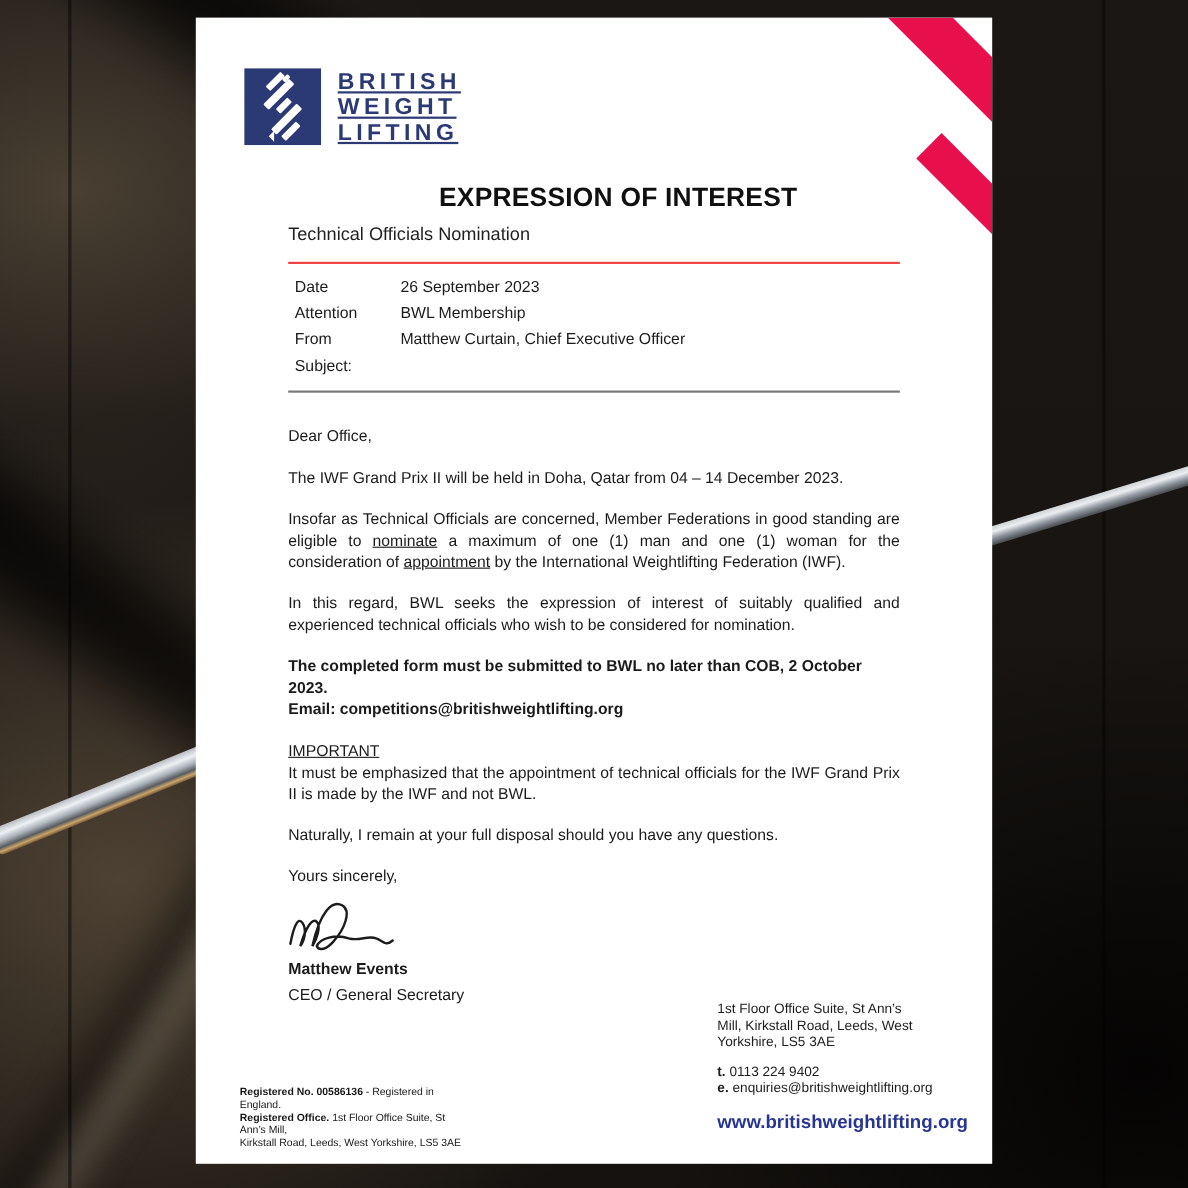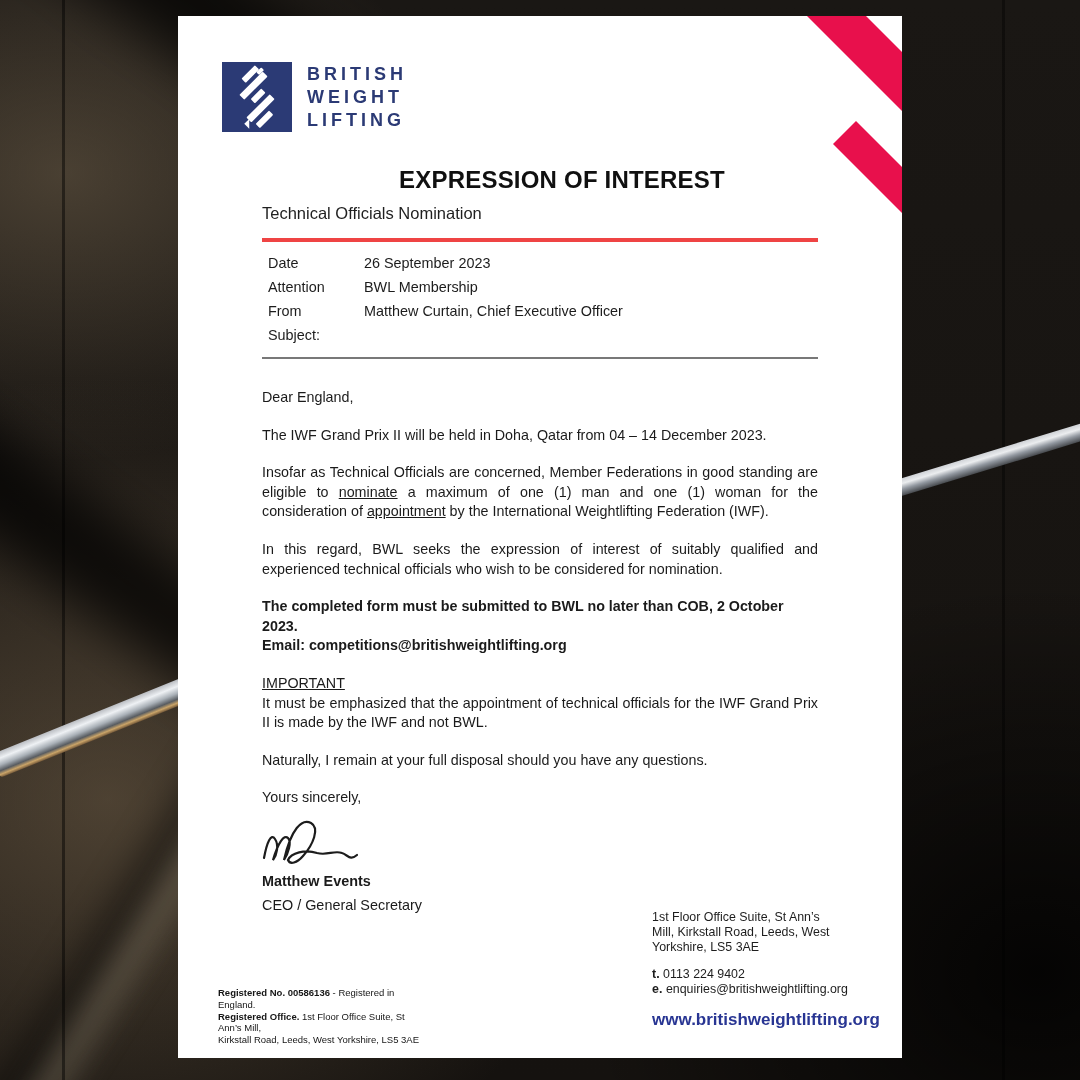--- a/index.html
+++ b/index.html
@@ -38,29 +38,29 @@
 
   
   .page{
     position:absolute;left:178px;top:16px;width:724px;height:1042px;
     background:#ffffff;overflow:hidden;color:#1c1c1c;
   }
   .stripes{position:absolute;top:0;right:0;}
 
   .logo-row{position:absolute;left:44px;top:46px;display:flex;align-items:center;}
   .logo-mark{width:70px;height:70px;display:block;}
-  .logo-text{margin-left:15px;color:#2b3a75;font-weight:bold;font-size:18px;line-height:23px;letter-spacing:4px;}
+  .logo-text{margin-left:15px;color:#2b3a75;font-weight:bold;font-size:21px;line-height:23px;letter-spacing:4px;text-decoration:underline;}
 
   .title-block{position:absolute;left:84px;top:150px;width:600px;}
   .doc-title{font-size:24px;font-weight:bold;color:#101010;letter-spacing:.2px;text-align:center;}
   .doc-subtitle{font-size:16.5px;color:#1f1f1f;margin-top:10px;}
 
   .meta{
     position:absolute;left:84px;top:222px;width:556px;
-    border-top:4px solid #ef4444;border-bottom:2px solid #787878;
+    border-top:2px solid #ef4444;border-bottom:2px solid #787878;
     padding:13px 0 14px 0;font-size:14.4px;
   }
   .meta-row{display:flex;margin-bottom:8px;}
   .meta-row:last-child{margin-bottom:0;}
   .meta-label{width:96px;flex:0 0 96px;padding-left:6px;}
   .meta-value{flex:1;}
   .bold{font-weight:bold;}
 
   .letter-body{position:absolute;left:84px;top:372px;width:556px;font-size:14.3px;line-height:19.6px;color:#1b1b1b;}
   .letter-body p{margin:0 0 18px 0;}
@@ -134,21 +134,21 @@
     <div class="meta-row">
       <div class="meta-label">From</div>
       <div class="meta-value">Matthew Curtain, Chief Executive Officer</div>
     </div>
     <div class="meta-row">
       <div class="meta-label">Subject:</div>
     </div>
   </div>
 
   <div class="letter-body">
-    <p>Dear England,</p>
+    <p>Dear Office,</p>
     <p>The IWF Grand Prix II will be held in Doha, Qatar from 04 – 14 December 2023.</p>
     <p class="just"><span>Insofar as Technical Officials are concerned, Member Federations in good standing are eligible to </span><span class="u">nominate</span><span> a maximum of one (1) man and one (1) woman for the consideration of </span><span class="u">appointment</span><span> by the International Weightlifting Federation (IWF).</span></p>
     <p class="just">In this regard, BWL seeks the expression of interest of suitably qualified and experienced technical officials who wish to be considered for nomination.</p>
     <p class="bold"><span>The completed form must be submitted to BWL no later than COB, 2 October 2023.</span><br><span>Email: competitions@britishweightlifting.org</span></p>
     <p class="just"><span class="u">IMPORTANT</span><br><span>It must be emphasized that the appointment of technical officials for the IWF Grand Prix II is made by the IWF and not BWL.</span></p>
     <p>Naturally, I remain at your full disposal should you have any questions.</p>
     <p style="margin-bottom:6px;">Yours sincerely,</p>
 
     <svg class="signature-svg" width="130" height="56" viewBox="0 0 130 56">
       <path d="M6 44 C9 28 13 19 17 25 C21 31 19 41 15 46 C20 29 26 20 30 24 C34 28 30 40 26 46 C33 15 44 4 53 9 C62 14 55 31 45 42 C39 49 32 51 30 46 C33 39 47 35 59 39 C69 42 76 36 84 39 C90 41 92 47 99 41" fill="none" stroke="#1c1c1c" stroke-width="2.2" stroke-linecap="round"></path>

